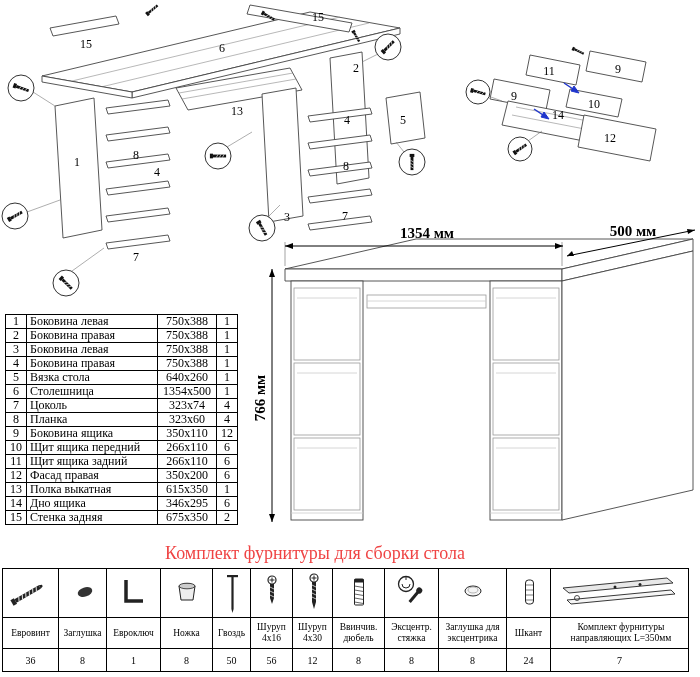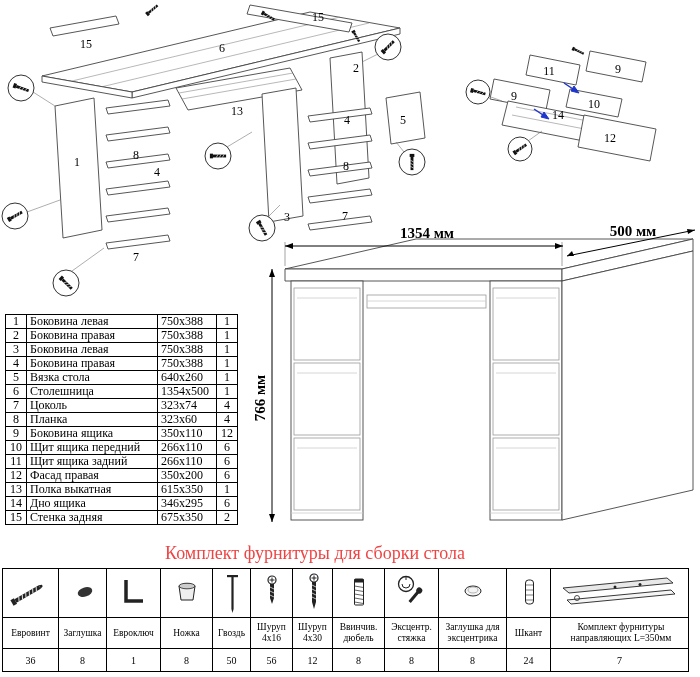--- a/index.html
+++ b/index.html
@@ -18,21 +18,21 @@
   .drw{stroke:#999;stroke-width:0.8;fill:#fff;}
   .grv{stroke:#ccc;stroke-width:0.8;}
   .dim{stroke:#000;stroke-width:1;}
   .ext{stroke:#666;stroke-width:0.6;}
   .blue{stroke:#1f35cc;fill:#1f35cc;}
 
   .parts-table{position:absolute;left:5px;top:314px;border-collapse:collapse;background:#fff;}
   .parts-table td{border:1px solid #000;font-size:12px;line-height:13px;height:13px;padding:0 3px;white-space:nowrap;}
   .parts-table .c-num{text-align:center;width:18px;padding:0 1px;}
   .parts-table .c-name{width:124px;margin-top:48px;}
-  .parts-table .c-size{text-align:left;width:52px;}
+  .parts-table .c-size{text-align:center;width:52px;}
   .parts-table .c-qty{text-align:center;width:18px;padding:0 1px;}
 
   .hw-title{position:absolute;left:0;top:543px;width:630px;text-align:center;font-size:18px;color:#ef4444;}
   .hw-table{position:absolute;left:2px;top:568px;width:631px;border-collapse:collapse;table-layout:fixed;background:#fff;}
   .hw-table td{border:1px solid #000;text-align:center;vertical-align:middle;overflow:hidden;}
   .hw-icon-cell{height:46px;}
   .hw-icon-cell svg{position:static;margin:0 auto;}
   .hw-name-cell{height:28px;font-size:9.5px;line-height:1.15;padding:1px;}
   .hw-name-left{text-align:left;padding-left:4px;}
   .hw-qty-cell{height:20px;font-size:10px;}

